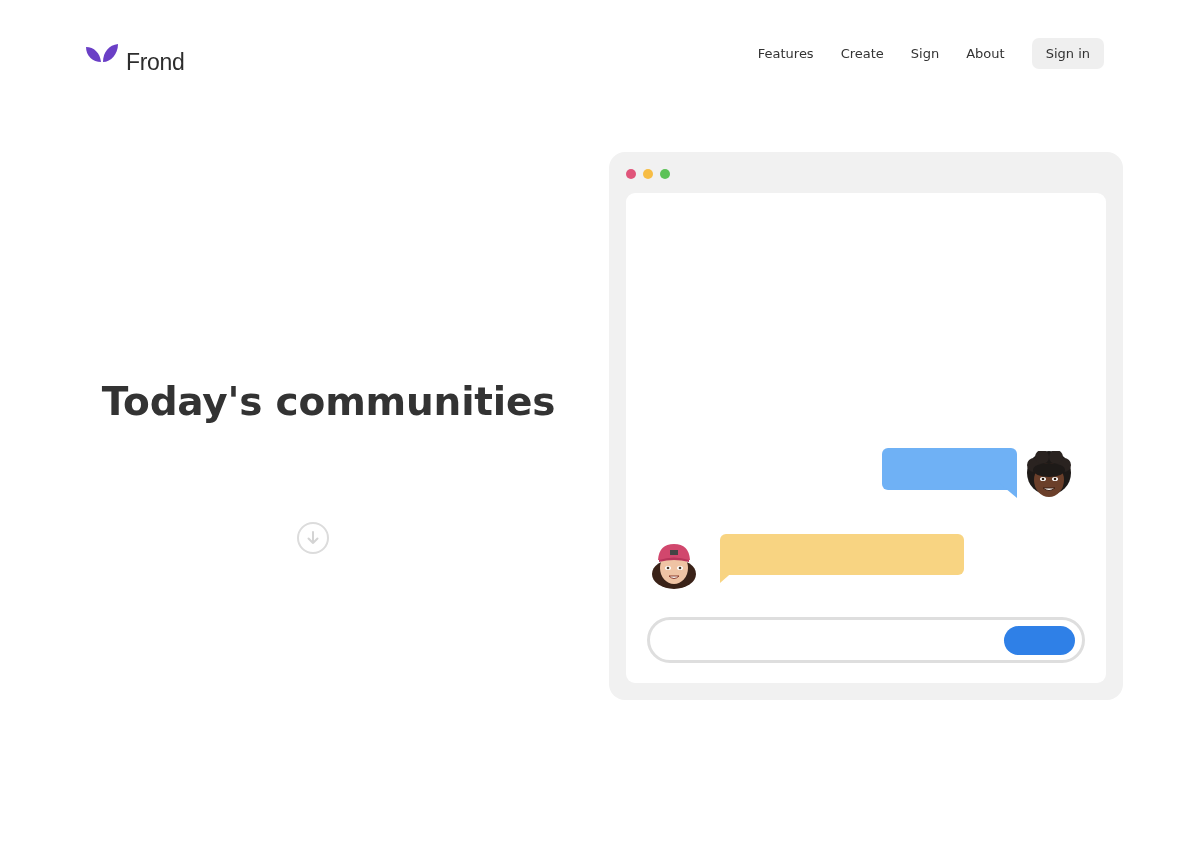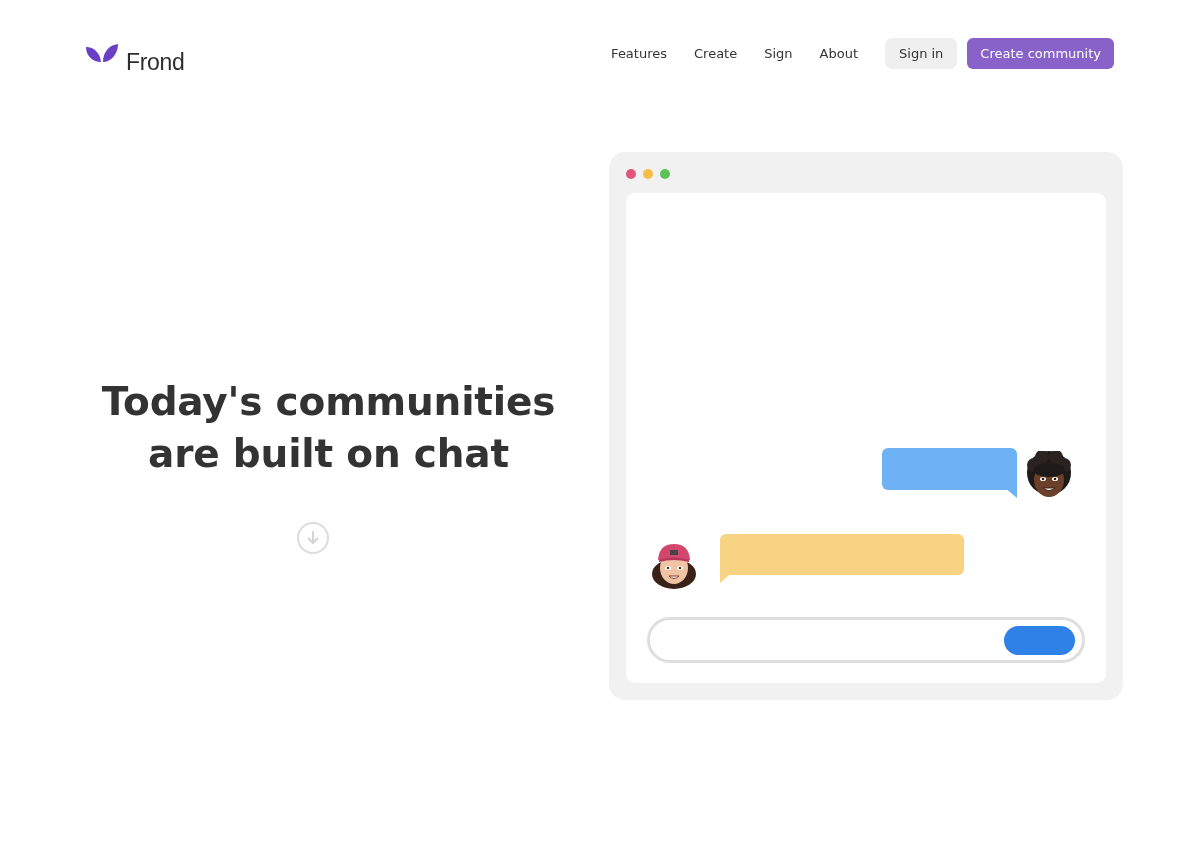--- a/index.html
+++ b/index.html
@@ -50,26 +50,24 @@
   </svg>
   <span class="logo-text">Frond</span>
 </div>
 
 <nav class="nav">
   <a class="nav-link">Features</a>
   <a class="nav-link">Create</a>
   <a class="nav-link">Sign</a>
   <a class="nav-link last">About</a>
   <button class="signin-btn">Sign in</button>
-  <button class="create-btn">Create community</button>
 </nav>
 
 <h1 class="hero-title">
   <span>Today's communities</span><br>
-  <span>are built on chat</span>
 </h1>
 
 <div class="scroll-down">
   <svg width="16" height="16" viewBox="0 0 16 16">
     <path d="M8 2 V13 M3.5 8.5 L8 13 L12.5 8.5" stroke="#d4d4d4" stroke-width="2" fill="none" stroke-linecap="round" stroke-linejoin="round"></path>
   </svg>
 </div>
 
 <div class="mock">
   <span class="dot red"></span>

